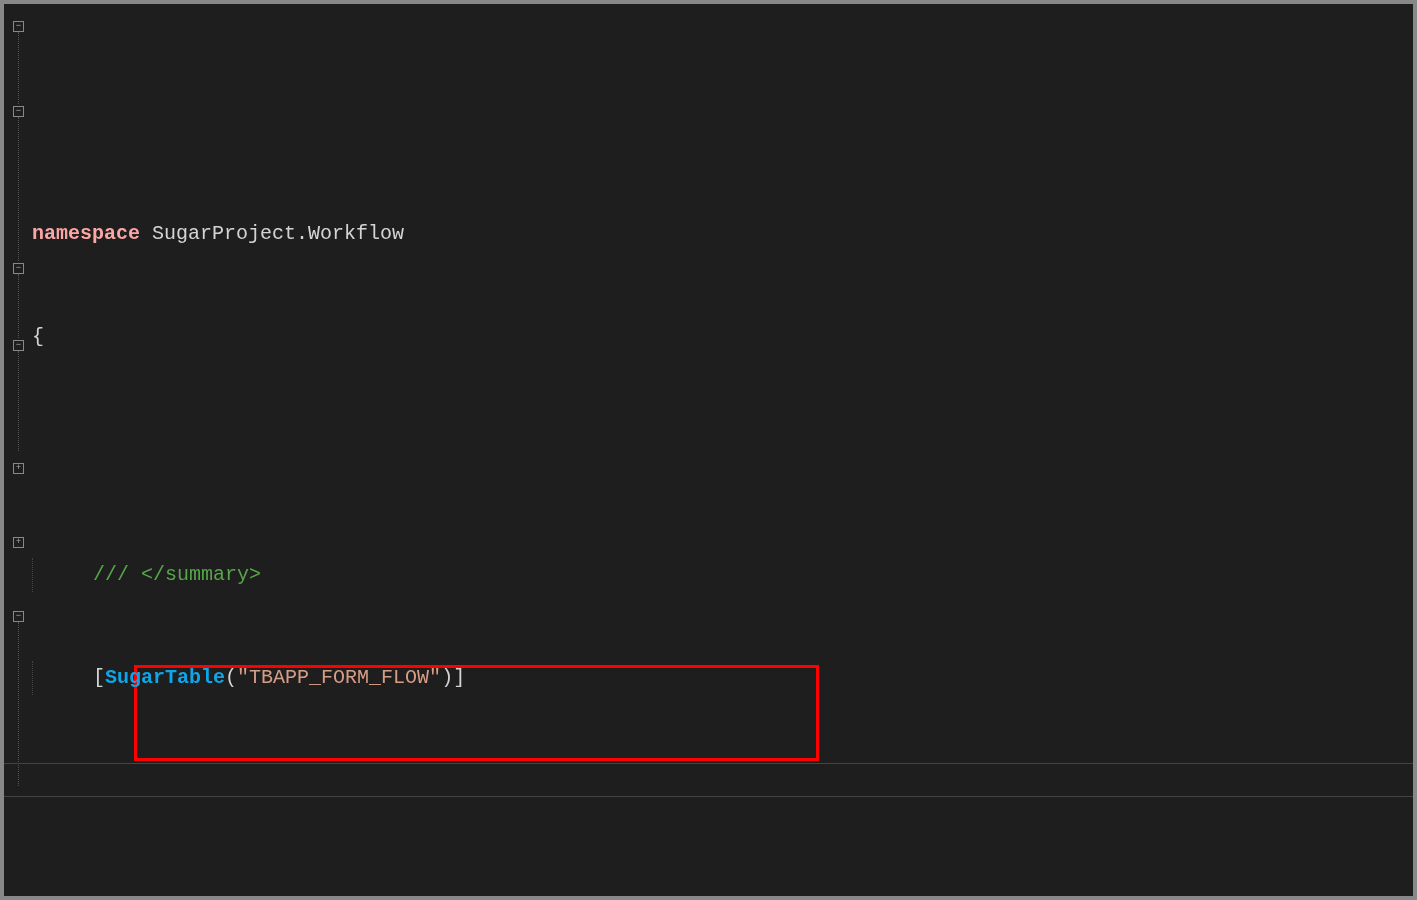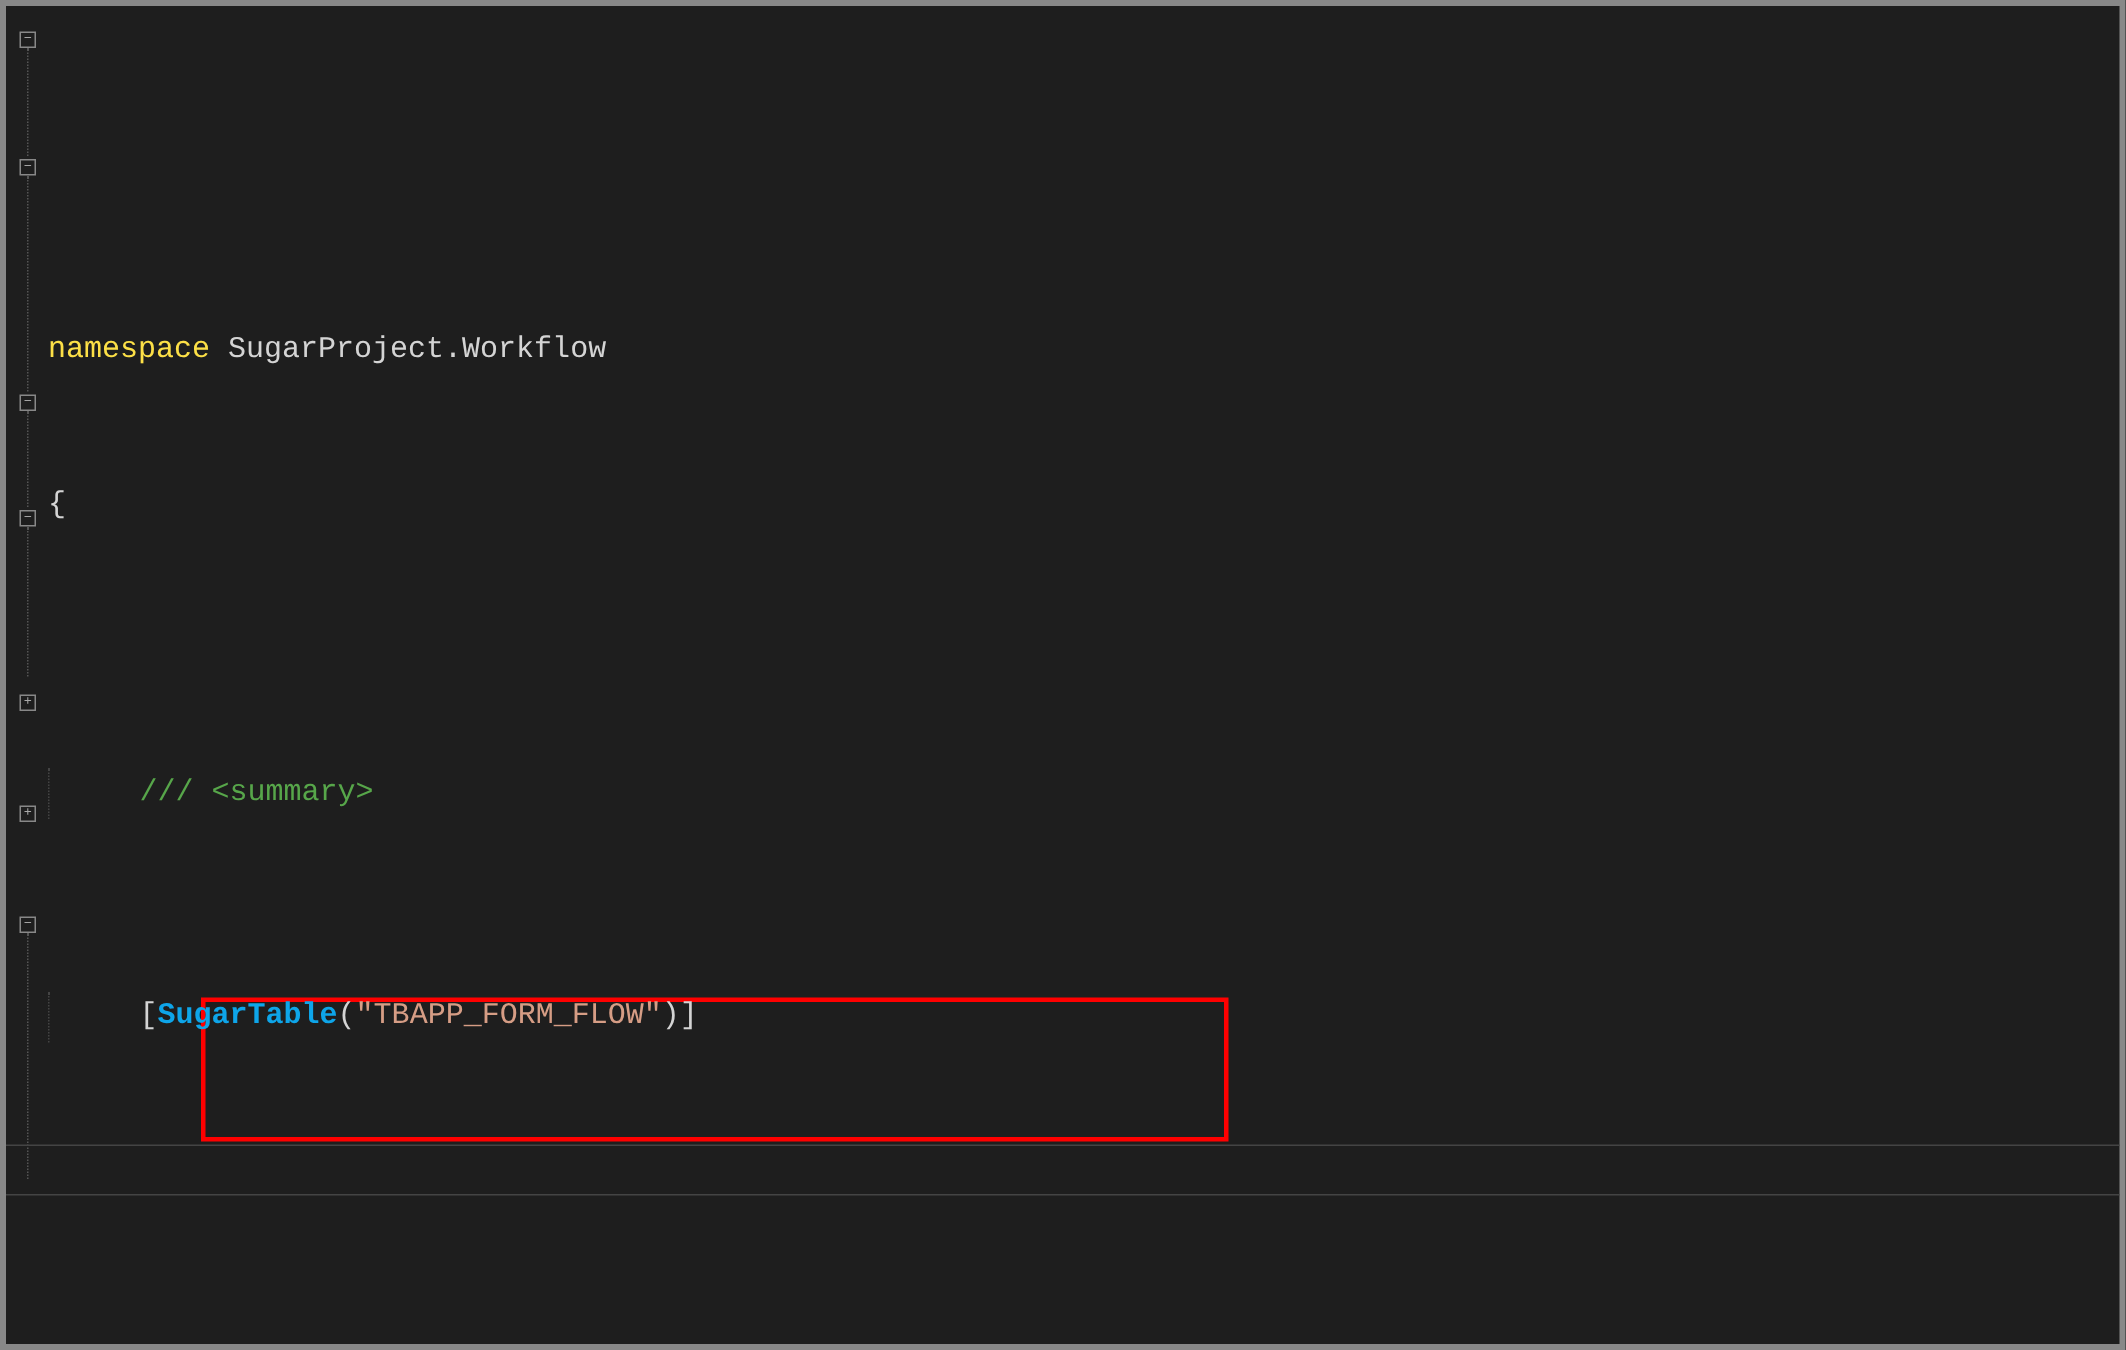--- a/index.html
+++ b/index.html
@@ -53,21 +53,21 @@
     height: 34px;
     line-height: 34px;
     position: relative;
   }
   .indent-guide {
     display: inline-block;
     border-left: 1px dotted #444;
     height: 100%;
     vertical-align: top;
   }
-  .kw { color: #fde047; }
+  .kw { color: #fca5a5; font-weight: bold; }
   .type { color: #0ea5e9; font-weight: bold; }
   .comment { color: #57a64a; }
   .str { color: #d69d85; }
   .highlight-box {
     position: absolute;
     border: 3px solid #ff0000;
     pointer-events: none;
   }
   .current-line-hl {
     position: absolute;
@@ -105,23 +105,23 @@
 
     
     <div class="current-line-hl" style="top:753px"></div>
 
     <div class="line"><span class="kw">namespace</span> <span>SugarProject.Workflow</span></div>
 
     <div class="line"><span>{</span></div>
 
     <div class="line" style="height:20px"></div>
 
-    <div class="line"><span class="indent-guide"></span>     <span class="comment">/// &lt;summary&gt;</span></div>
 
 
+    <div class="line"><span class="indent-guide"></span>     <span class="comment">/// &lt;/summary&gt;</span></div>
 
     <div class="line"><span class="indent-guide"></span>     <span>[</span><span class="type">SugarTable</span><span>(</span><span class="str">"TBAPP_FORM_FLOW"</span><span>)]</span></div>
 
     
 
     
 
     
 
     

